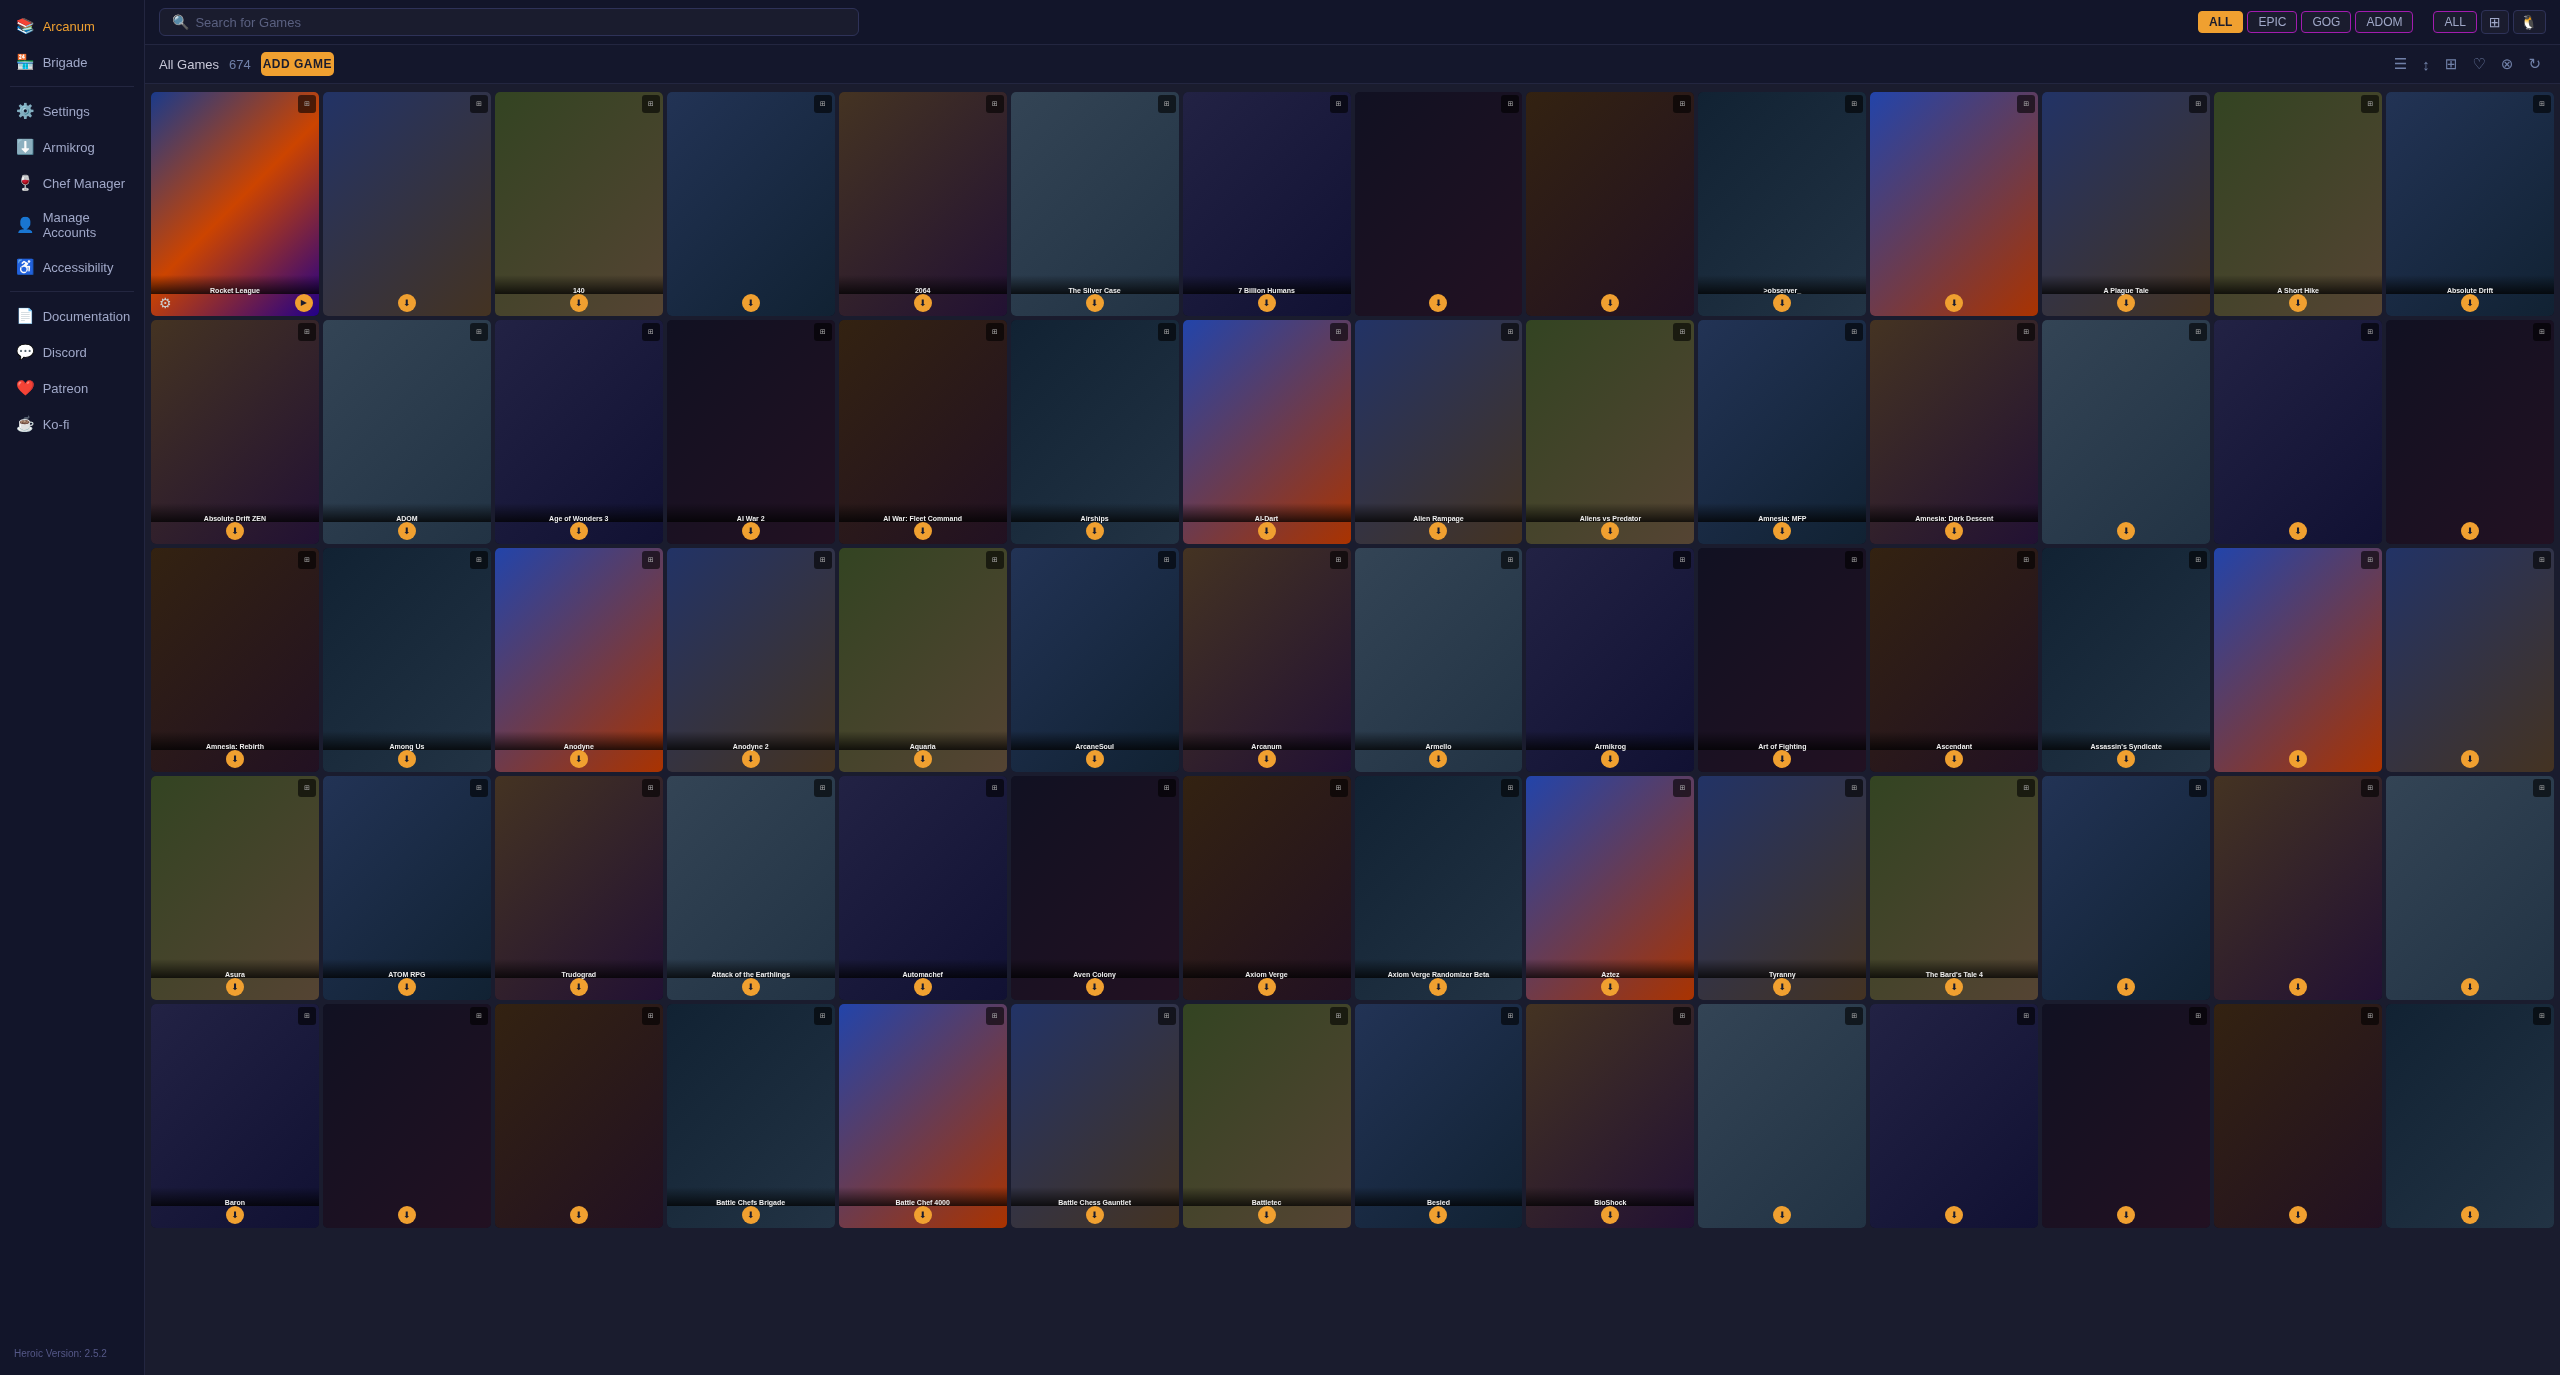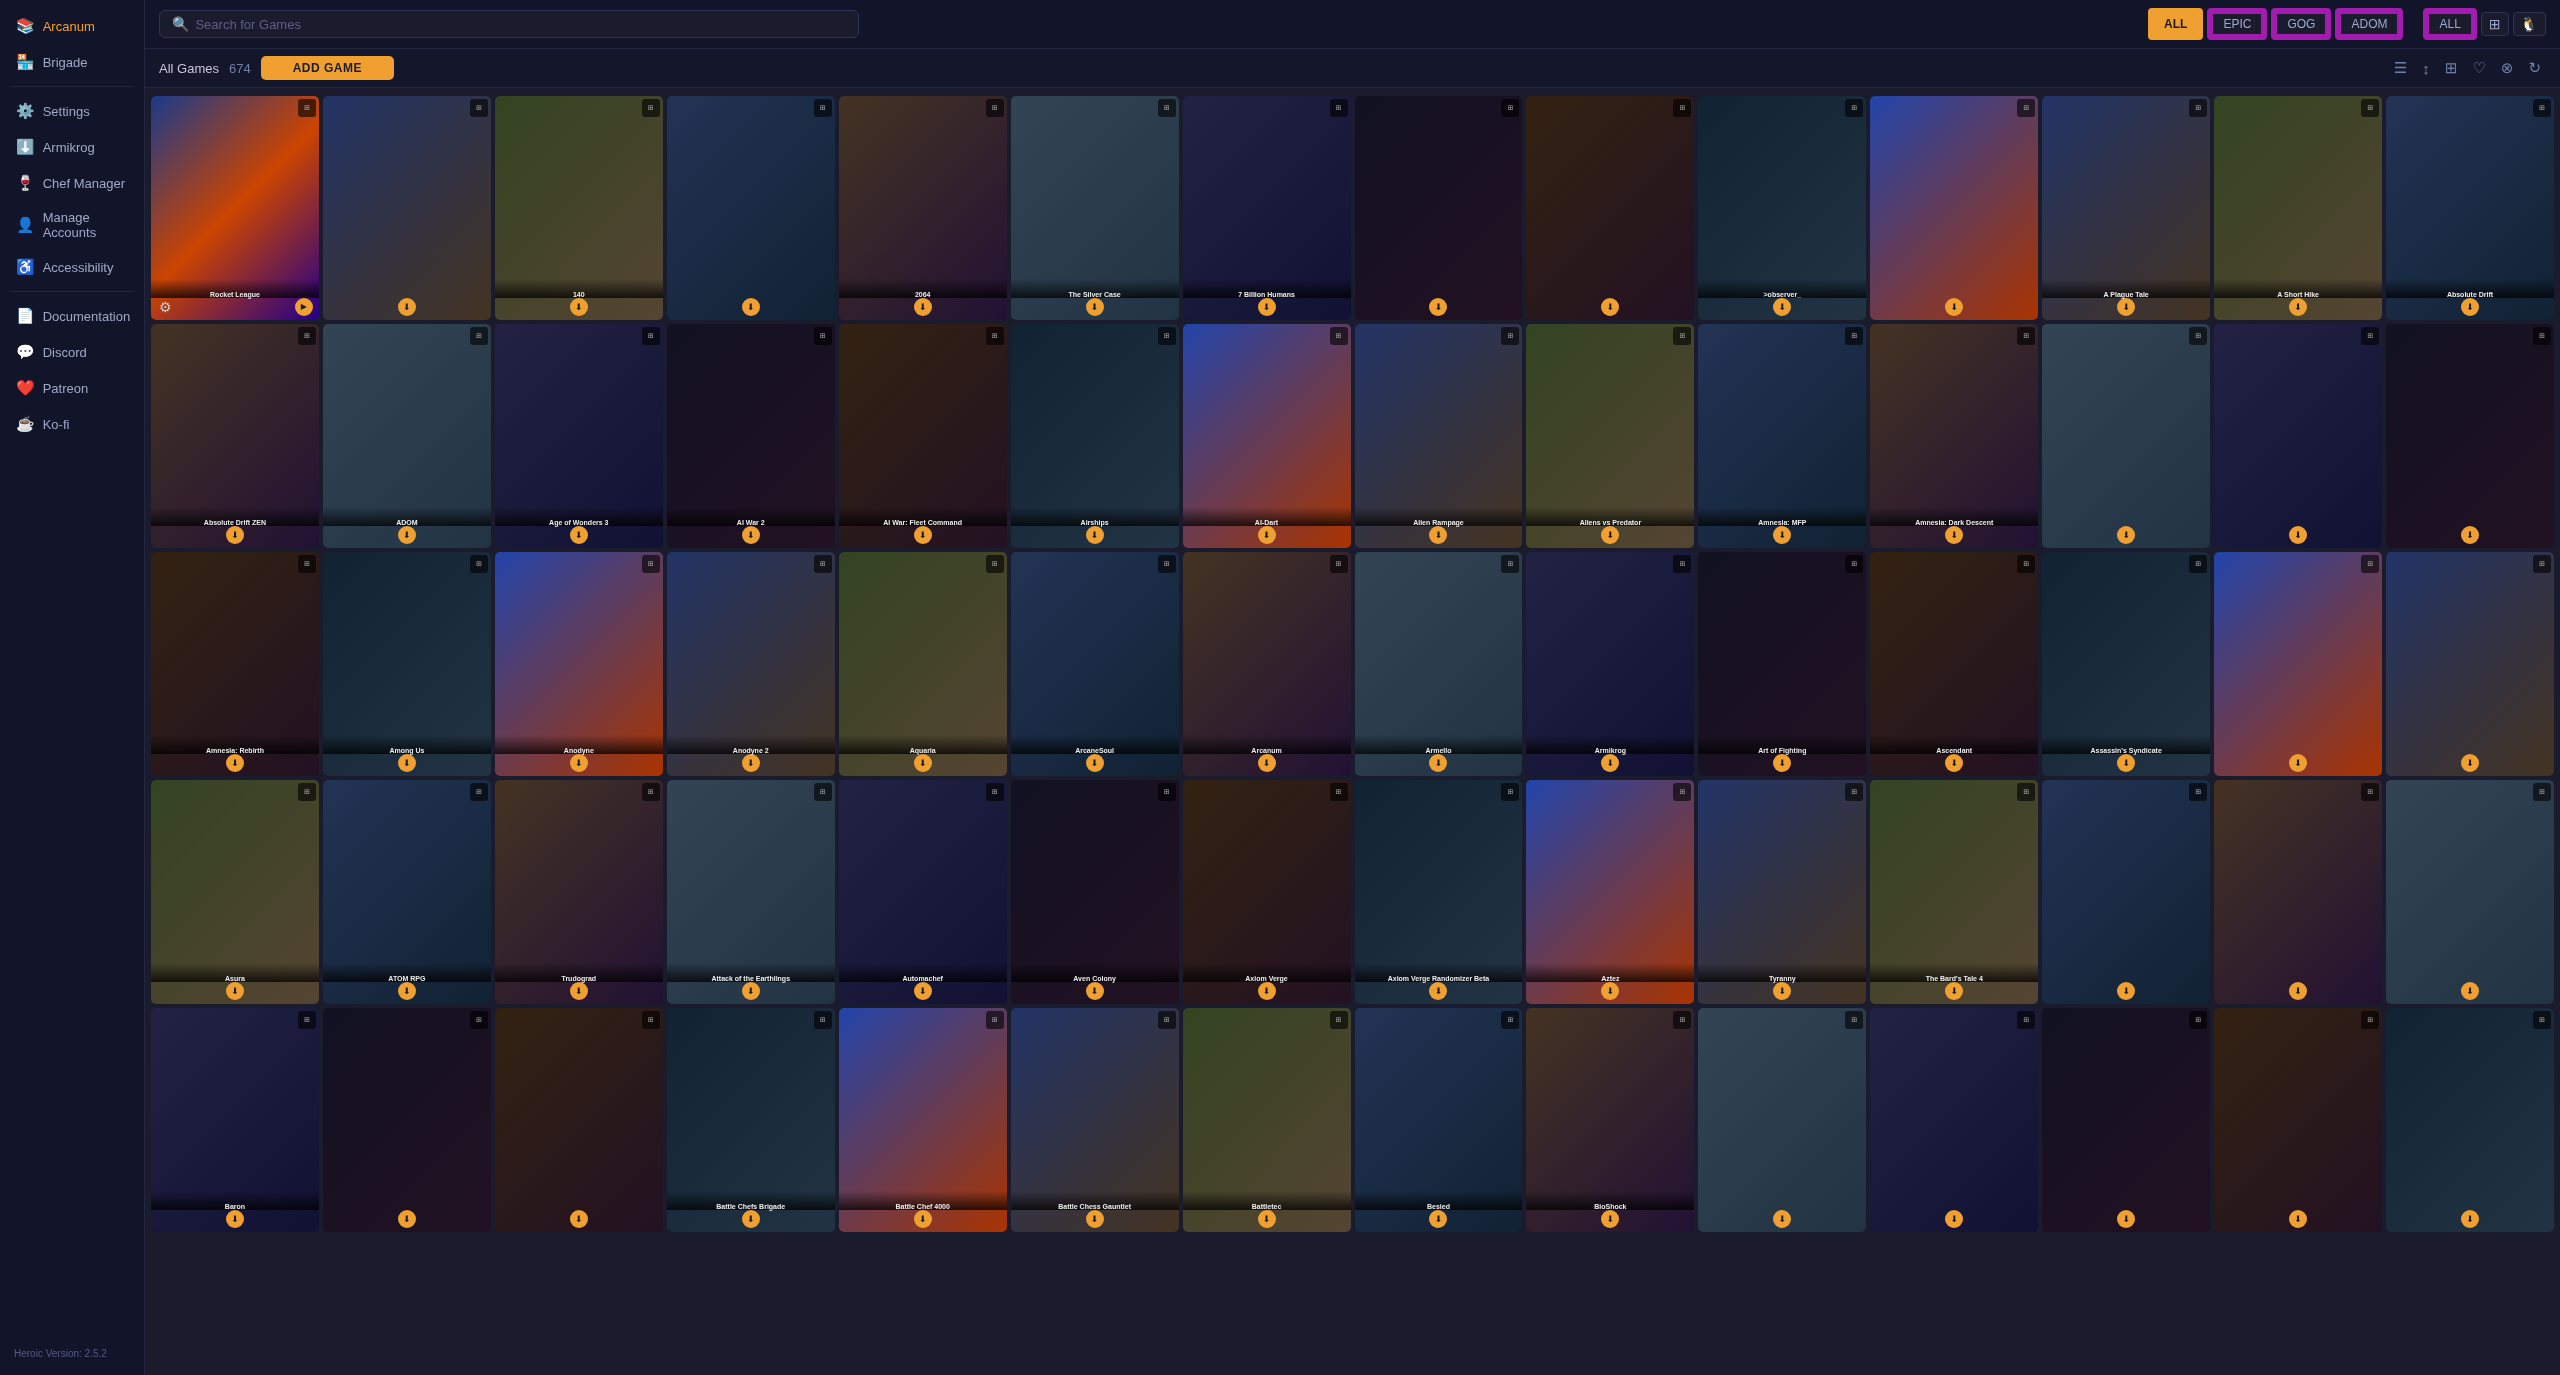--- a/index.html
+++ b/index.html
@@ -85,21 +85,21 @@
     
     #filter-bar-right {
       display: flex;
       align-items: center;
       gap: 4px;
       margin-left: auto;
     }
     .filter-pill {
       padding: 3px 10px;
       border-radius: 4px;
-      border: 6px solid #a21caf;
+      border: 1px solid #a21caf;
       background: #1a1c2e;
       color: #a0a8c8;
       font-size: 12px;
       cursor: pointer;
     }
     .filter-pill.active {
       background: #f0a030;
       color: #1a1c2e;
       border-color: #f0a030;
       font-weight: bold;
@@ -121,21 +121,21 @@
       gap: 10px;
       padding: 7px 14px;
       background: #14172c;
       border-bottom: 1px solid #232640;
     }
     .add-game-btn {
       background: #f0a030;
       color: #1a1c2e;
       border: none;
       border-radius: 5px;
-      padding: 5px 32px;
+      padding: 5px 2px;
       font-size: 12px;
       font-weight: bold;
       cursor: pointer;
       letter-spacing: 0.5px;
     }
     #sub-toolbar-right {
       margin-left: auto;
       display: flex;
       align-items: center;
       gap: 5px;

